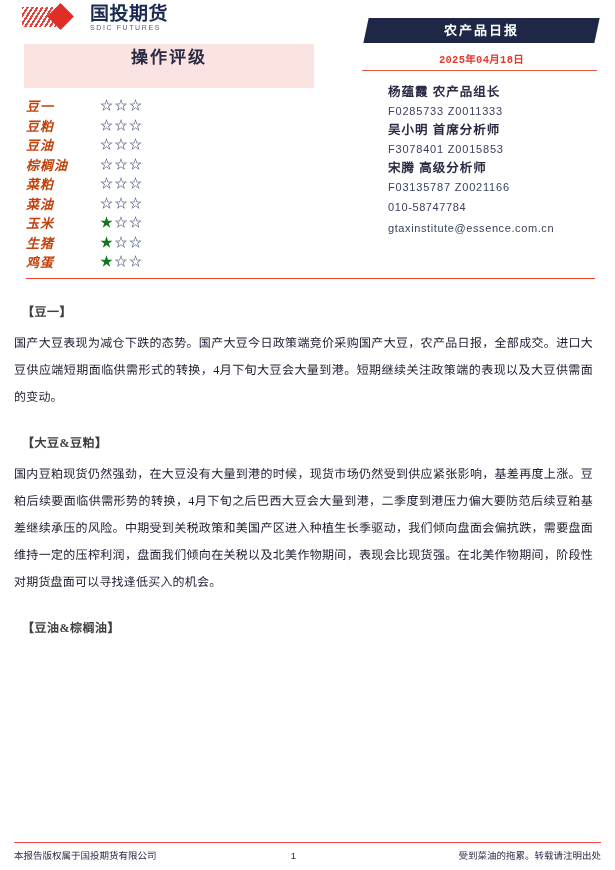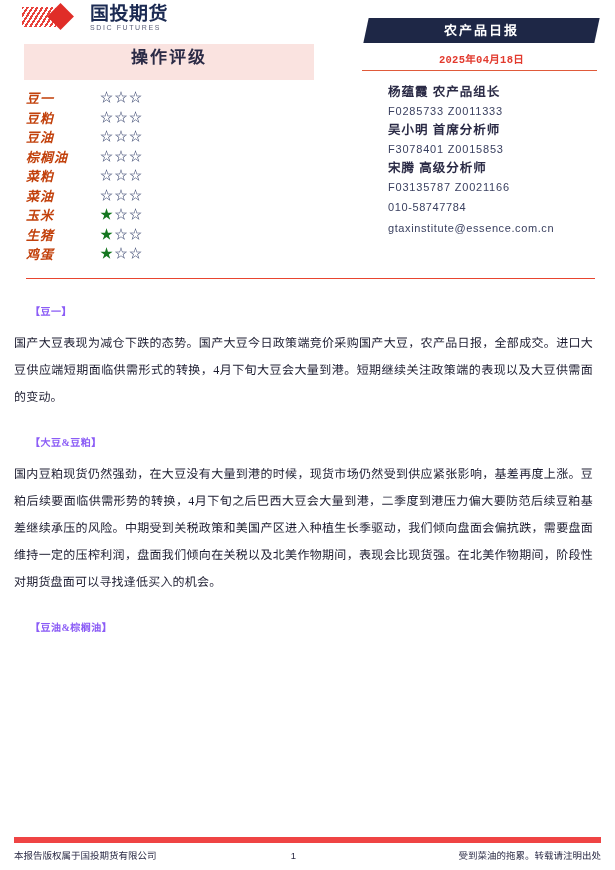--- a/index.html
+++ b/index.html
@@ -89,21 +89,21 @@
     letter-spacing: 1.6px;
     color: #5a5f78;
     display: block;
     margin-top: 1px;
   }
 
   
   .rating-banner {
     margin: 10px 8px 0 24px;
     background: #fae3e0;
-    height: 36px;
+    height: 44px;
     line-height: 28px;
     text-align: center;
     font-size: 17px;
     font-weight: bold;
     color: #2b2b46;
     letter-spacing: 2px;
   }
 
   
   .rating-list {
@@ -208,44 +208,44 @@
     top: 278px;
     border-top: 1.6px solid #e8452f;
   }
 
   
   .body-area {
     padding: 22px 22px 0 14px;
   }
   .section { margin-bottom: 6px; }
   .section-head {
-    font-size: 10px;
-    font-weight: bold;
-    color: #8b5cf6;
+    font-size: 12px;
+    font-weight: bold;
+    color: #404040;
     letter-spacing: 0.5px;
-    margin: 0 0 8px 16px;
+    margin: 0 0 8px 8px;
     line-height: 20px;
   }
   .section-body {
     font-size: 12px;
     color: #1c1c30;
     line-height: 27px;
     text-align: justify;
     letter-spacing: 0.2px;
     margin: 0;
   }
   .gap-small { height: 16px; }
 
   
   .footer {
     position: absolute;
     left: 0;
     right: 0;
     bottom: 8px;
-    border-top: 6px solid #ef4444;
+    border-top: 1px solid #ef4444;
     padding-top: 5px;
     margin: 0 14px;
     display: flex;
     align-items: center;
     font-family: "Liberation Sans", sans-serif;
     font-size: 9.5px;
     color: #2b2b46;
   }
   .footer-left { flex: 0 0 auto; }
   .footer-center {

